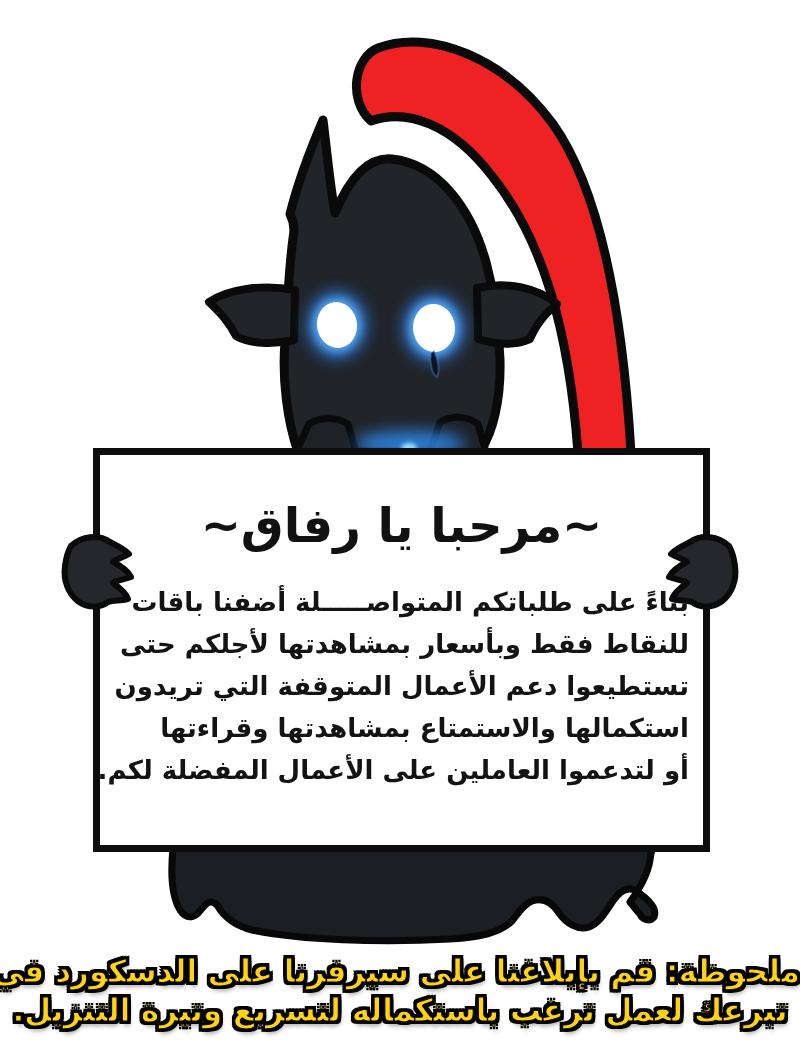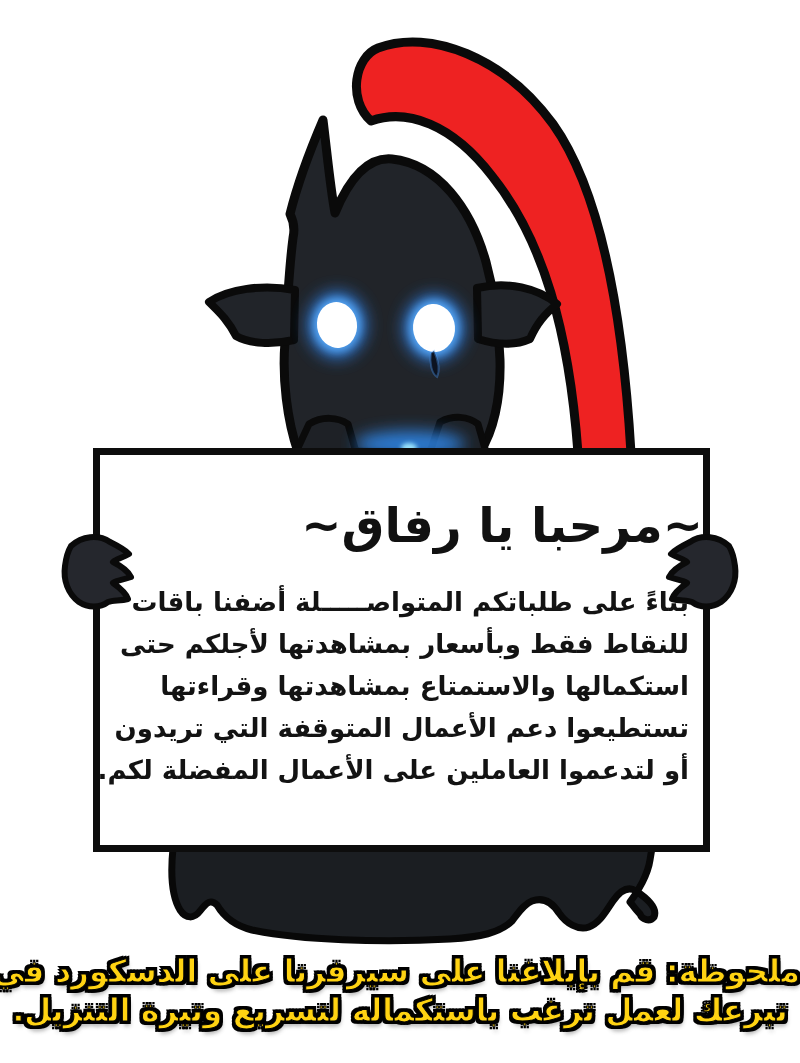--- a/index.html
+++ b/index.html
@@ -26,21 +26,21 @@
     width: 617px; height: 404px;
     box-sizing: border-box;
     background: #ffffff;
     border: 7px solid #0d0d0d;
     direction: rtl;
     overflow: hidden;
     z-index: 2;
   }
   .sign-title {
     margin-top: 40px;
-    text-align: right;
+    text-align: center;
     font-size: 48px;
     line-height: 60px;
     font-weight: bold;
     color: #111111;
     letter-spacing: -1px;
     white-space: nowrap;
   }
   .sign-body {
     margin: 26px 14px 0 10px;
     font-size: 26px;
@@ -126,22 +126,22 @@
              C 620,891 628,886 636,891 C 648,899 658,908 654,917
              C 650,922 642,920 640,914 C 634,908 632,904 630,902
              C 638,892 648,874 650,860 L 652,848 Z"></path>
   </svg>
 
   <div class="sign" dir="rtl">
     <div class="sign-title">~مرحبا يا رفاق~</div>
     <div class="sign-body">
       <div class="bline">بناءً على طلباتكم المتواصـــــلة أضفنا باقات</div>
       <div class="bline">للنقاط فقط وبأسعار بمشاهدتها لأجلكم حتى</div>
+      <div class="bline">تستطيعوا دعم الأعمال المتوقفة التي تريدون</div>
       <div class="bline">استكمالها والاستمتاع بمشاهدتها وقراءتها</div>
-      <div class="bline">تستطيعوا دعم الأعمال المتوقفة التي تريدون</div>
       <div class="bline">أو لتدعموا العاملين على الأعمال المفضلة لكم.</div>
     </div>
   </div>
 
   <svg class="layer hands" viewBox="0 0 800 1063" aria-hidden="true">
     <path fill="#25272d" stroke="#0a0a0a" stroke-width="6" stroke-linejoin="round" d="M 71,546 C 82,536 98,534 110,542 C 118,546 124,549 129,554
              C 122,558 116,559 113,562 C 121,566 128,571 131,577
              C 123,580 117,580 113,583 C 120,588 126,593 128,599
              C 120,601 113,600 108,602 C 100,608 88,608 79,602
              C 68,594 63,580 65,566 C 66,558 68,551 71,546 Z"></path>

